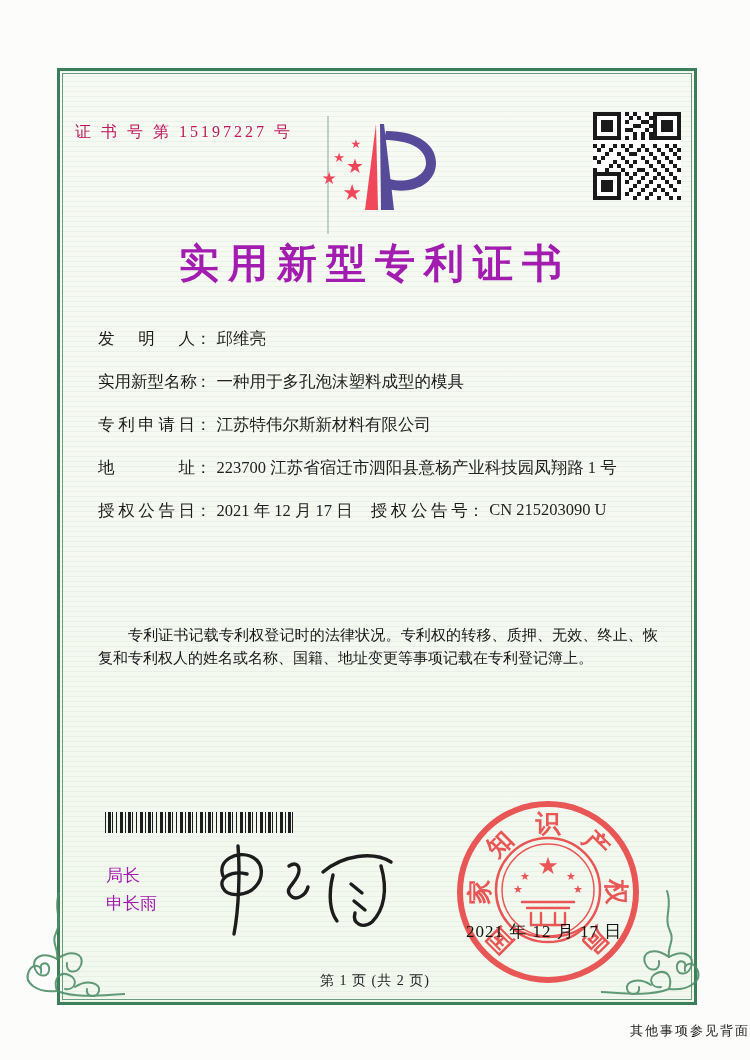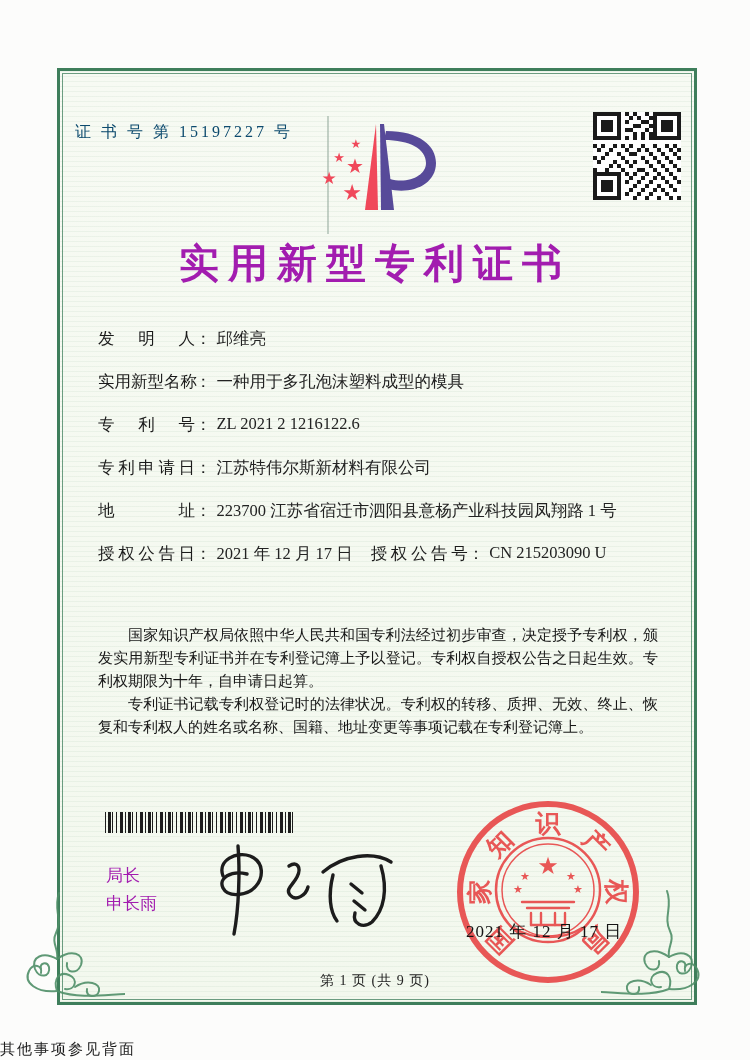--- a/index.html
+++ b/index.html
@@ -18,21 +18,21 @@
       repeating-linear-gradient(0deg, rgba(130,175,140,0.10) 0 1px, rgba(255,255,255,0) 1px 5px),
       linear-gradient(#f7faf3,#f3f8ee);
   }
   .frame::after {
     content:""; position:absolute; inset:2px;
     border:1px solid rgba(62,126,91,0.75);
     pointer-events:none;
   }
   .cert-no {
     position:absolute; left:75px; top:122px;
-    font-size:16px; letter-spacing:3px; color:#0c4a6e;
+    font-size:16px; letter-spacing:3px; color:#be185d;
   }
   .logo { position:absolute; left:280px; top:100px; width:200px; height:140px; }
   .qr { position:absolute; left:593px; top:112px; width:88px; height:88px; }
   .title {
     position:absolute; left:0; top:236px; width:100%;
     text-align:center; font-size:40px; font-weight:700;
     letter-spacing:9px; color:#a21caf;
   }
   .fields { position:absolute; left:98px; top:328px; width:560px; }
   .field-row { height:43px; font-size:16.5px; white-space:nowrap; }
@@ -54,21 +54,21 @@
         #1c1c1c 3px 6px, transparent 6px 7.5px,
         #1c1c1c 7.5px 8.5px, transparent 8.5px 11px,
         #1c1c1c 11px 12px, transparent 12px 15.5px,
         #1c1c1c 15.5px 18px, transparent 18px 20px);
   }
   .sig-block { position:absolute; left:106px; top:862px; font-size:17px; line-height:28px; color:#a21caf; }
   .signature-svg { position:absolute; left:205px; top:840px; width:200px; height:100px; }
   .seal { position:absolute; left:452px; top:796px; width:192px; height:192px; opacity:0.93; }
   .seal-date { position:absolute; left:466px; top:920px; font-size:17px; letter-spacing:1px; color:#141414; z-index:5; }
   .page-num { position:absolute; left:0; top:972px; width:100%; text-align:center; font-size:14px; letter-spacing:1px; color:#222; }
-  .back-note { position:absolute; left:0; top:1022px; width:100%; text-align:left; font-size:15px; letter-spacing:2px; color:#1c1c1c;margin-top:18px; }
+  .back-note { position:absolute; left:0; top:1022px; width:100%; text-align:right; font-size:13px; letter-spacing:2px; color:#1c1c1c; }
   .flourish { position:absolute; width:112px; height:118px; }
   .flourish.fl-left { left:13px; top:891px; }
   .flourish.fl-right { left:601px; top:889px; transform:scaleX(-1); }
 </style>
 </head>
 <body>
 
 <div class="frame"></div>
 
 <svg class="flourish fl-left" viewBox="0 0 112 118">
@@ -129,35 +129,31 @@
 <div class="title">实用新型专利证书</div>
 
 <div class="fields">
   <div class="field-row">
     <span class="flabel">发明人</span><span class="colon">：</span><span class="fvalue">邱维亮</span>
   </div>
   <div class="field-row">
     <span class="flabel">实用新型名称</span><span class="colon">：</span><span class="fvalue">一种用于多孔泡沫塑料成型的模具</span>
   </div>
   <div class="field-row">
-    <span class="flabel">专利号</span><span class="colon">：</span><span class="fvalue">ZL 2021 2 1216122.6</span>
-  </div>
-  <div class="field-row">
     <span class="flabel">专利申请日</span><span class="colon">：</span><span class="fvalue">江苏特伟尔斯新材料有限公司</span>
   </div>
   <div class="field-row">
     <span class="flabel">地址</span><span class="colon">：</span><span class="fvalue">223700 江苏省宿迁市泗阳县意杨产业科技园凤翔路 1 号</span>
   </div>
   <div class="field-row">
     <span class="flabel">授权公告日</span><span class="colon">：</span><span class="fvalue">2021 年 12 月 17 日</span><span class="pair2"><span class="flabel">授权公告号</span><span class="colon">：</span><span class="fvalue">CN 215203090 U</span></span>
   </div>
 </div>
 
 <div class="paras">
-  <p>国家知识产权局依照中华人民共和国专利法经过初步审查，决定授予专利权，颁发实用新型专利证书并在专利登记簿上予以登记。专利权自授权公告之日起生效。专利权期限为十年，自申请日起算。</p>
   <p>专利证书记载专利权登记时的法律状况。专利权的转移、质押、无效、终止、恢复和专利权人的姓名或名称、国籍、地址变更等事项记载在专利登记簿上。</p>
 </div>
 
 <div class="barcode"></div>
 
 <div class="sig-block">
   <div>局长</div>
   <div>申长雨</div>
 </div>
 
@@ -214,14 +210,14 @@
       <path d="M75,112 h42"></path>
       <path d="M79,117 v12 M89,117 v12 M103,117 v12 M113,117 v12"></path>
       <path d="M79,129 h34"></path>
       <path d="M62,132 C80,144 112,144 130,132"></path>
     </g>
   </g>
 </svg>
 
 <div class="seal-date">2021 年 12 月 17 日</div>
 
-<div class="page-num">第 1 页 (共 9 页)</div>
+<div class="page-num">第 1 页 (共 2 页)</div>
 <div class="back-note">其他事项参见背面</div>
 
 </body></html>

